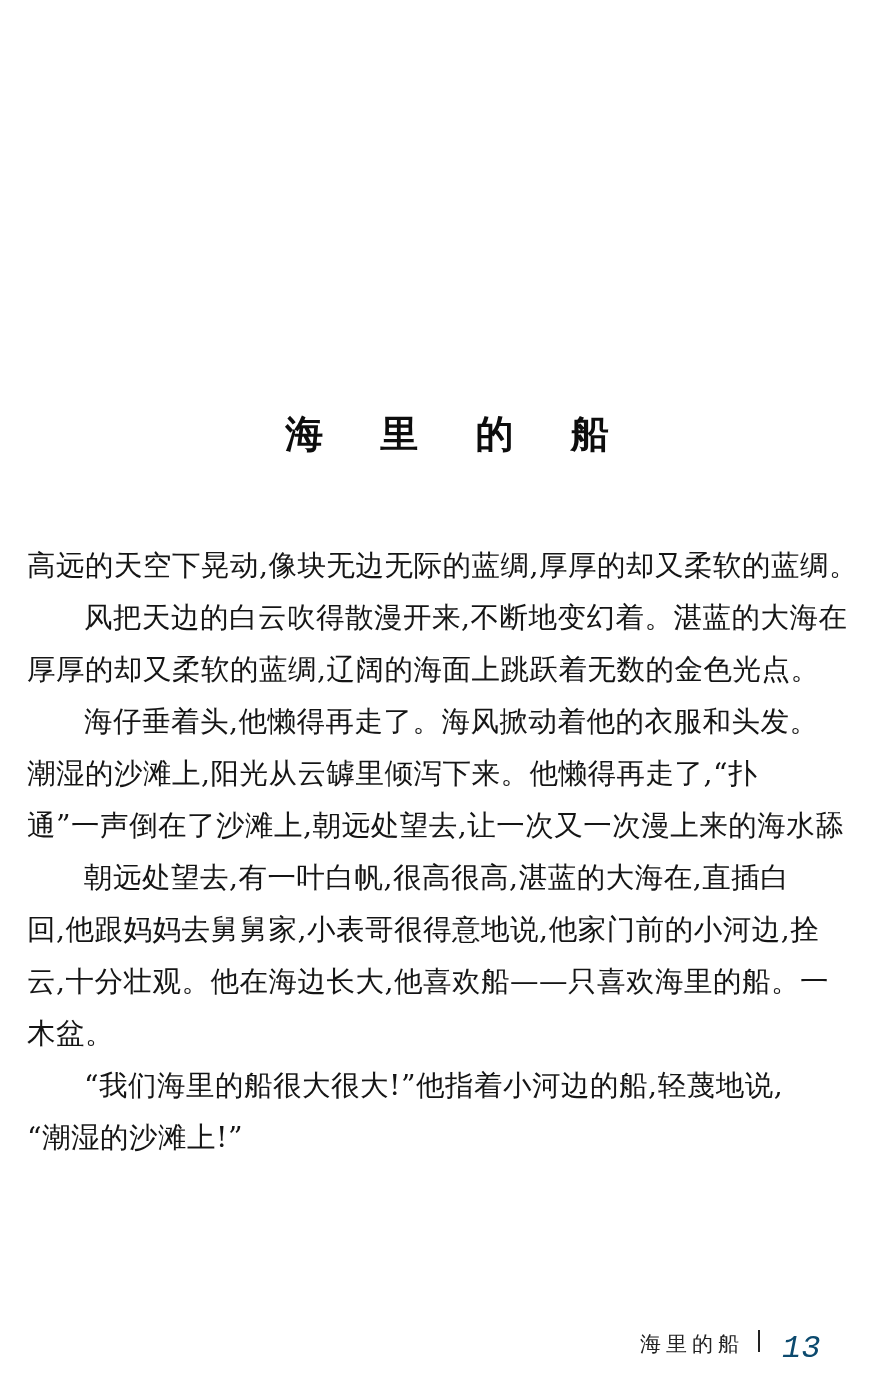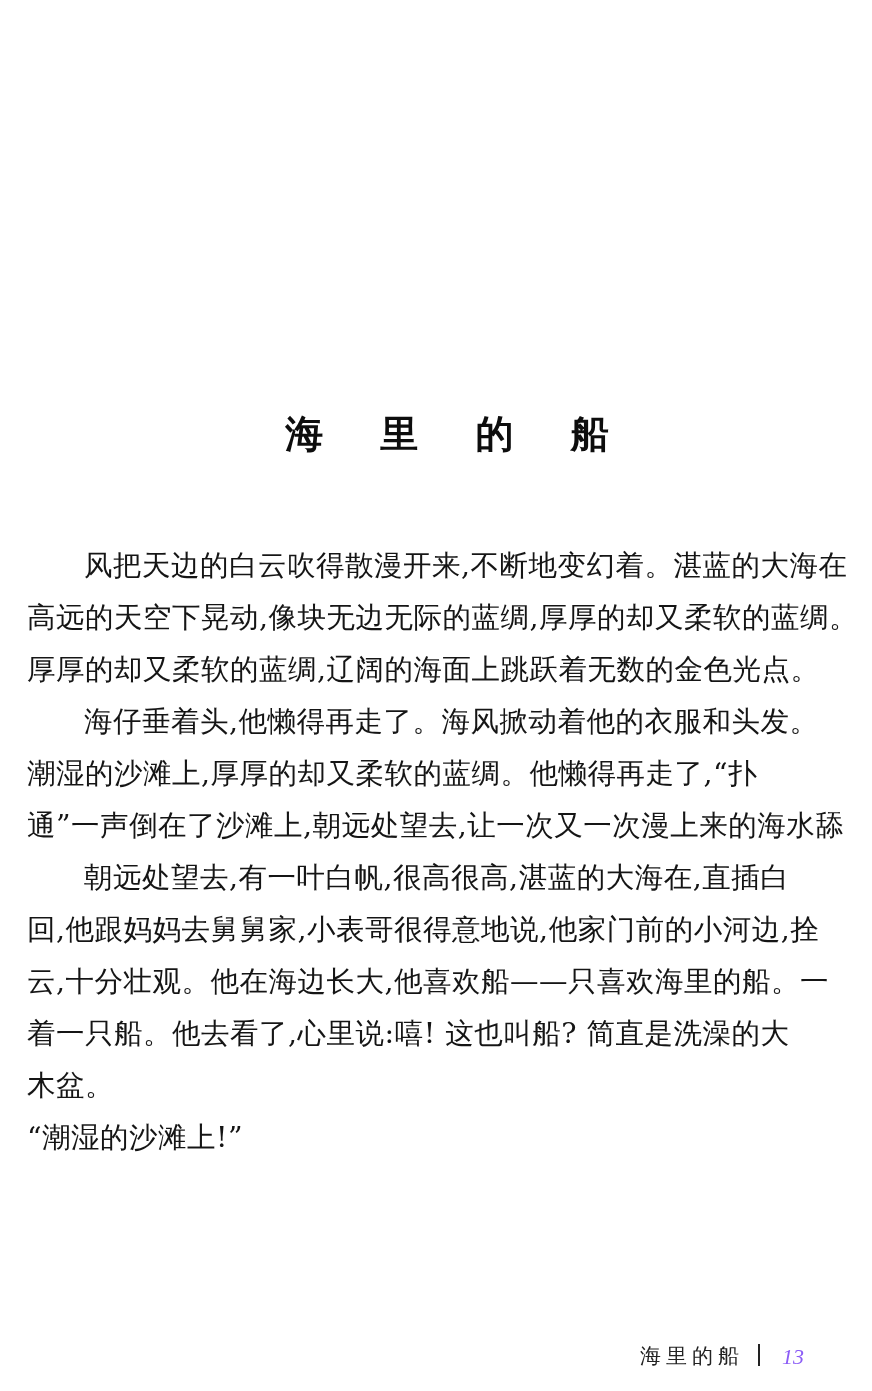--- a/index.html
+++ b/index.html
@@ -45,65 +45,65 @@
     }
     .line.indent {
       padding-left: 57px;
     }
     .running-footer {
       position: absolute;
       top: 1330px;
       left: 640px;
       height: 40px;
       display: flex;
-      align-items: flex-end;
+      align-items: flex-start;
     }
     .footer-title {
       font-family: "DejaVu Sans", "Liberation Sans", sans-serif;
       font-size: 21px;
       letter-spacing: 5px;
       color: #222222;
     }
     .footer-divider {
       width: 2px;
       height: 22px;
       background: #222222;
       margin: 0 22px 4px 14px;
     }
     .footer-page {
-      font-family: Liberation Serif, serif;
+      font-family: Liberation Mono, monospace;
       font-style: italic;
-      font-size: 22px;
-      color: #8b5cf6;
+      font-size: 32px;
+      color: #0c4a6e;
     }
   </style>
 </head>
 <body>
 
 <h1 class="page-title">海 里 的 船</h1>
 
 <div class="body-text">
   <div class="paragraph">
+    <div class="line">高远的天空下晃动,像块无边无际的蓝绸,厚厚的却又柔软的蓝绸。</div>
     <div class="line indent">风把天边的白云吹得散漫开来,不断地变幻着。湛蓝的大海在</div>
-    <div class="line">高远的天空下晃动,像块无边无际的蓝绸,厚厚的却又柔软的蓝绸。</div>
     <div class="line">厚厚的却又柔软的蓝绸,辽阔的海面上跳跃着无数的金色光点。</div>
   </div>
   <div class="paragraph">
     <div class="line indent">海仔垂着头,他懒得再走了。海风掀动着他的衣服和头发。</div>
-    <div class="line">潮湿的沙滩上,厚厚的却又柔软的蓝绸。他懒得再走了,“扑</div>
+    <div class="line">潮湿的沙滩上,阳光从云罅里倾泻下来。他懒得再走了,“扑</div>
     <div class="line">通”一声倒在了沙滩上,朝远处望去,让一次又一次漫上来的海水舔</div>
   </div>
   <div class="paragraph">
     <div class="line indent">朝远处望去,有一叶白帆,很高很高,湛蓝的大海在,直插白</div>
     <div class="line">回,他跟妈妈去舅舅家,小表哥很得意地说,他家门前的小河边,拴</div>
     <div class="line">云,十分壮观。他在海边长大,他喜欢船——只喜欢海里的船。一</div>
-    <div class="line">着一只船。他去看了,心里说:嘻! 这也叫船? 简直是洗澡的大</div>
     <div class="line">木盆。</div>
   </div>
   <div class="paragraph">
+    <div class="line indent">“我们海里的船很大很大!”他指着小河边的船,轻蔑地说,</div>
     <div class="line">“潮湿的沙滩上!”</div>
   </div>
 </div>
 
 <div class="running-footer">
   <span class="footer-title">海里的船</span>
   <span class="footer-divider"></span>
   <span class="footer-page">13</span>
 </div>
 

